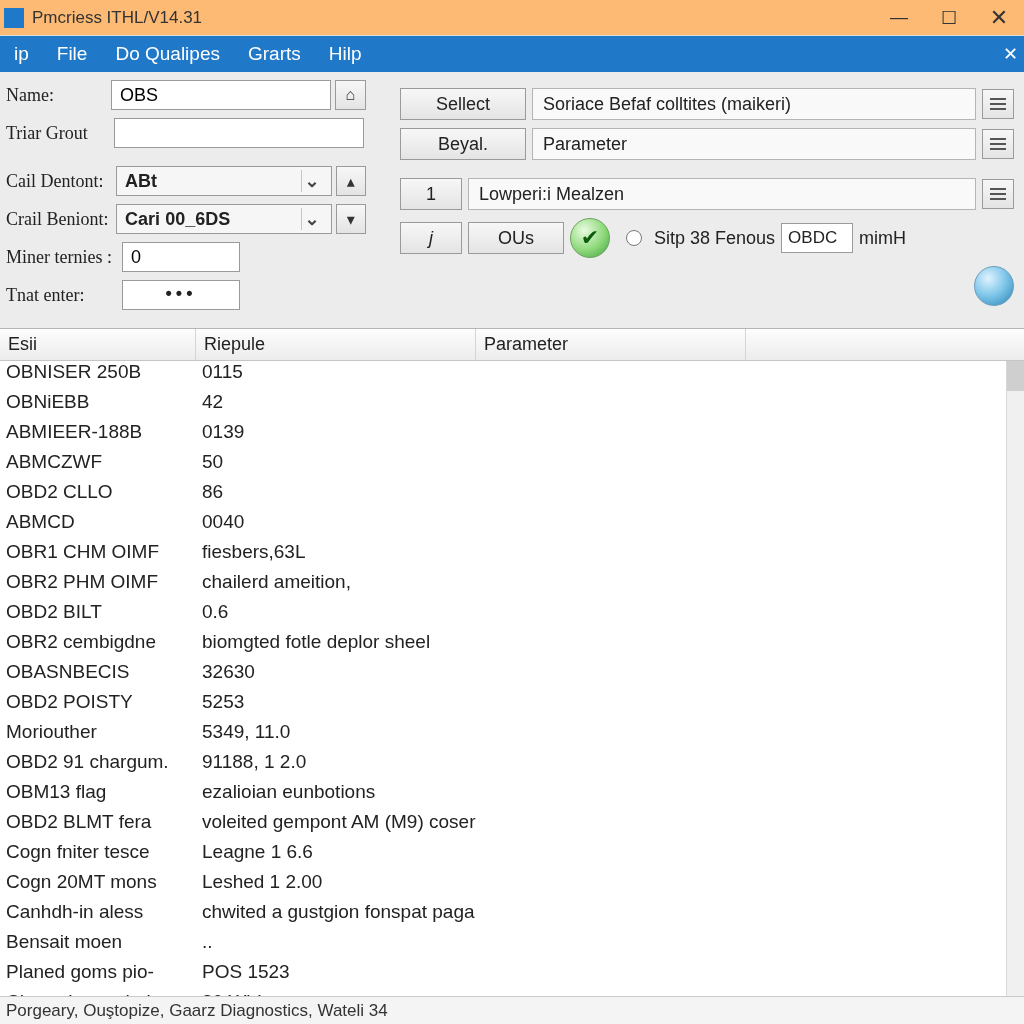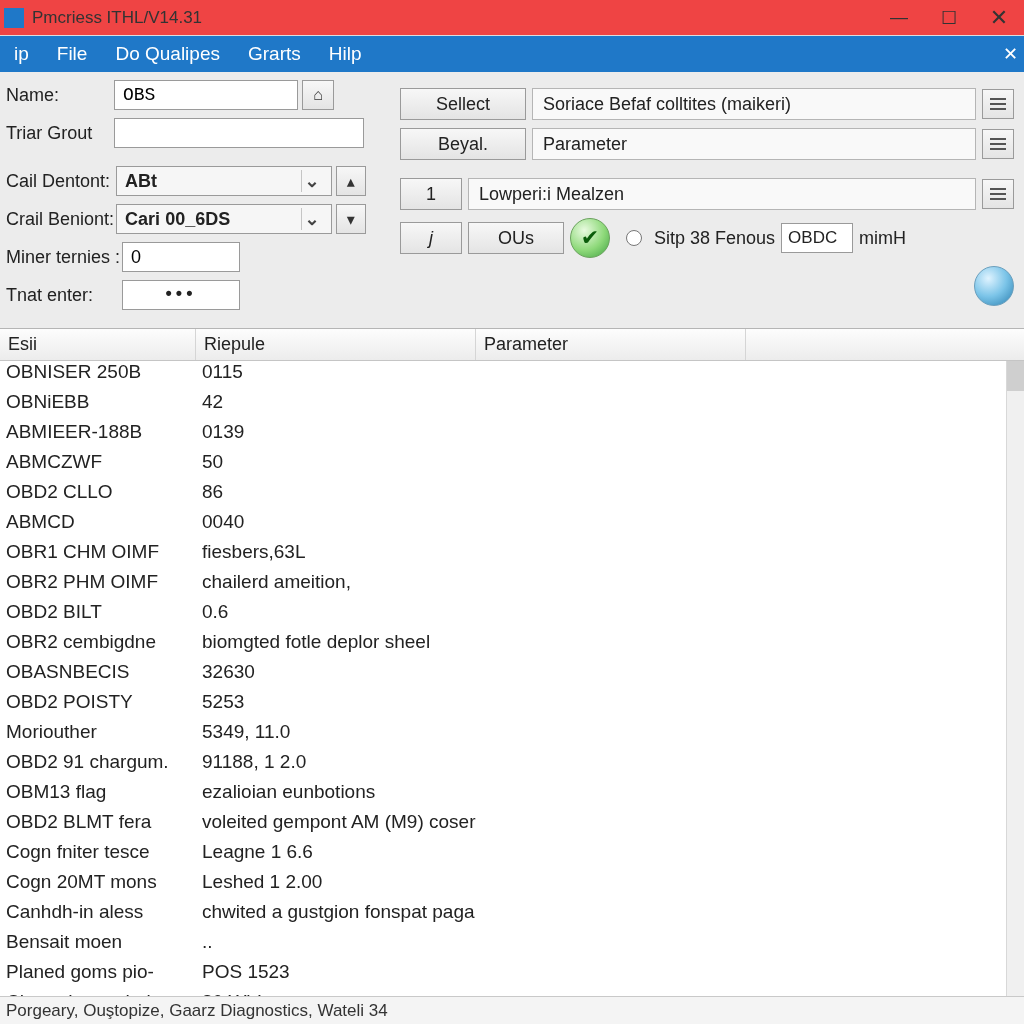--- a/index.html
+++ b/index.html
@@ -1,33 +1,33 @@
 <!DOCTYPE html>
 <html><head>
 <meta charset="utf-8">
 <style>
 * { box-sizing: border-box; margin: 0; padding: 0; font-family: "Segoe UI", Tahoma, sans-serif; }
 body { width: 1024px; height: 1024px; background: #f0f0f0; overflow: hidden; font-size: 18px; color: #222; }
 
-.titlebar { height: 36px; background: #ef4444; display: flex; align-items: center; border-bottom: 1px solid #ddd; }
+.titlebar { height: 36px; background: #fdba74; display: flex; align-items: center; border-bottom: 1px solid #ddd; }
 .titlebar .app-icon { width: 20px; height: 20px; background: #1f78c8; margin: 0 8px 0 4px; display: flex; align-items: center; justify-content: center; color: #fff; font-size: 10px; font-weight: bold; }
 .titlebar .title-text { flex: 1; font-size: 17px; color: #333; }
 .winbtns { display: flex; height: 100%; }
 .winbtn { width: 50px; height: 100%; display: flex; align-items: center; justify-content: center; font-size: 18px; color: #333; }
 .winbtn.close { font-size: 22px; }
 
 .menubar { height: 36px; background: #1f78c8; display: flex; align-items: center; padding: 0 0; color: #fff; position: relative; }
 .menuitem { padding: 0 14px; height: 100%; display: flex; align-items: center; font-size: 19px; cursor: default; }
 .menubar .menu-close { position: absolute; right: 6px; top: 50%; transform: translateY(-50%); font-size: 18px; color: #fff; }
 
 .form-area { background: #ececec; padding: 8px 10px 10px 6px; border-bottom: 1px solid #bfbfbf; position: relative; }
 .form-row { display: flex; align-items: center; margin-bottom: 8px; }
-.lbl { width: 108px; font-size: 18px; color: #222; }
+.lbl { width: 108px; font-size: 18px; color: #222; font-family: Liberation Serif, serif; }
 .txt { background: #fff; border: 1px solid #9a9a9a; height: 30px; padding: 2px 8px; font-size: 18px; }
-.txt.name { width: 184px; font-family: Liberation Mono, monospace; }
+.txt.name { width: 220px; }
 .txt.group { width: 250px; }
 .sel { background: #f6f6f6; border: 1px solid #9a9a9a; height: 30px; padding: 2px 8px; font-size: 18px; display: flex; align-items: center; justify-content: space-between; font-weight: bold; }
 .sel .chev { width: 22px; text-align: center; color: #444; border-left: 1px solid #c5c5c5; margin-left: 6px; }
 .btn { background: linear-gradient(#f7f7f7,#e4e4e4); border: 1px solid #9a9a9a; height: 32px; padding: 0 14px; font-size: 18px; display: flex; align-items: center; justify-content: center; }
 .iconbtn { background: linear-gradient(#f7f7f7,#e4e4e4); border: 1px solid #9a9a9a; width: 32px; height: 30px; display: flex; align-items: center; justify-content: center; font-size: 16px; color: #333; }
 .hamburger { display: flex; flex-direction: column; gap: 3px; }
 .hamburger span { display: block; width: 16px; height: 2px; background: #555; }
 .wide-field { background: #f9f9f9; border: 1px solid #b5b5b5; height: 32px; padding: 4px 10px; font-size: 18px; display: flex; align-items: center; }
 
 .left-block { width: 360px; }

